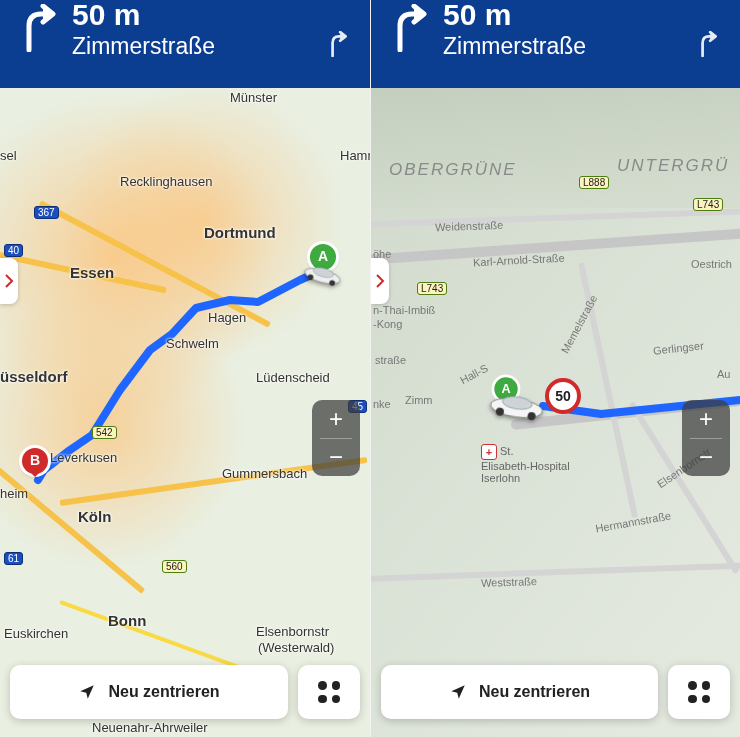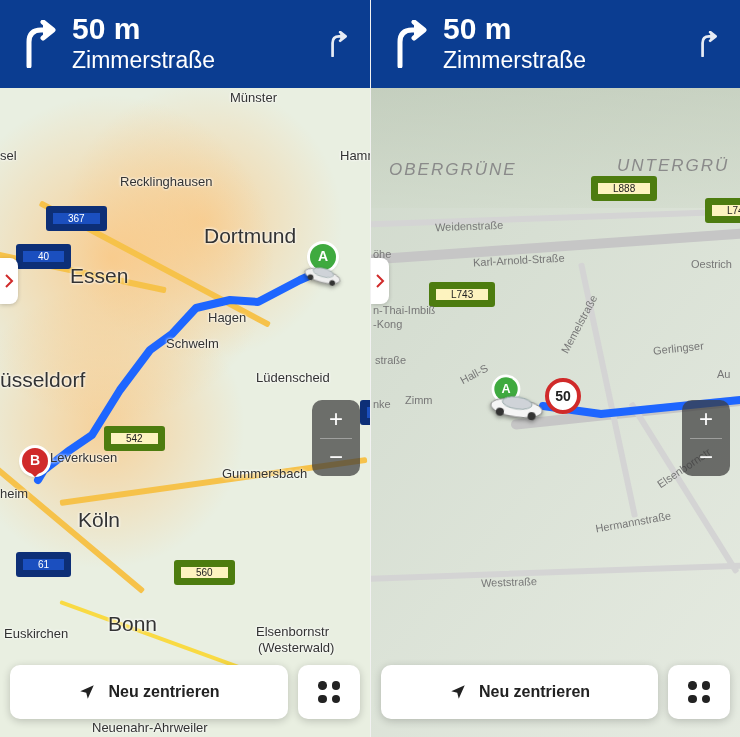--- a/index.html
+++ b/index.html
@@ -29,29 +29,29 @@
   .road { position:absolute; background: rgba(255,210,0,0.7); height:4px; transform-origin:left center; border-radius:2px; }
   .road.hw { background:#f6c24a; height:6px; }
   .road.grey { background:#c6c6c6; height:10px; border-radius:5px; }
   .road.thin { background:#d4d4d4; height:6px; }
 
   
   .route { position:absolute; stroke:#1e66ff; stroke-width:8; fill:none; stroke-linecap:round; stroke-linejoin:round; }
 
   
   .city { position:absolute; font-size:13px; color:#333; text-shadow:0 0 3px #fff,0 0 3px #fff; white-space:nowrap; pointer-events:none; }
-  .city.big { font-size:21px; font-weight:400; }
-  .shield { position:absolute; font-size:10px; color:#222; background:#fdf3bf; border:7px solid #4d7c0f; padding:0 15px; border-radius:3px;margin-left:12px; }
+  .city.big { font-size:15px; font-weight:700; }
+  .shield { position:absolute; font-size:10px; color:#222; background:#fdf3bf; border:1px solid #4d7c0f; padding:0 3px; border-radius:3px; }
   .shield.blue { background:#1b4fbf; color:#fff; border-color:#0d2f77; }
   .region { position:absolute; font-size:17px; font-style:italic; color:#8a8a8a; letter-spacing:2px; }
   .street { position:absolute; font-size:11px; color:#777; white-space:nowrap; pointer-events:none; }
 
   
   .nav-banner { position:absolute; top:0; left:0; right:0; height:88px;
-    background:#0b3d91; color:#fff; display:flex; align-items:center; padding:0 14px; }
+    background:#0b3d91; color:#fff; display:flex; padding:0 14px; }
   .nav-banner .main-turn { width:50px; height:56px; display:flex; align-items:center; justify-content:center; }
   .nav-banner .info { flex:1; padding-left:8px; }
   .nav-banner .dist { font-size:30px; font-weight:700; line-height:1; }
   .nav-banner .road-name { font-size:23px; margin-top:3px; }
   .nav-banner .next-turn { width:36px; display:flex; align-items:center; justify-content:center; opacity:.9; }
 
   
   .marker { position:absolute; width:26px; height:26px; border-radius:50%; display:flex; align-items:center; justify-content:center; font-weight:700; font-size:14px; color:#fff; box-shadow:0 0 0 3px #fff, 0 2px 4px rgba(0,0,0,.3); }
   .marker.a { background:#3faa3f; }
   .marker.b { background:#d02a2a; }
@@ -221,20 +221,25 @@
     <div class="street" style="left:4px; top:354px">straße</div>
     <div class="street" style="left:346px; top:368px">Au</div>
     <div class="street" style="left:282px; top:462px; transform:rotate(-34deg)">Elsenbornstr</div>
     <div class="street" style="left:224px; top:516px; transform:rotate(-10deg)">Hermannstraße</div>
     <div class="street" style="left:110px; top:576px; transform:rotate(-2deg)">Weststraße</div>
     <div class="street" style="left:2px; top:248px">öhe</div>
     <div class="street" style="left:2px; top:398px">nke</div>
     <div class="street" style="left:2px; top:304px">n-Thai-Imbiß</div>
     <div class="street" style="left:2px; top:318px">-Kong</div>
 
+    <div class="poi" style="left:110px; top:444px">
+      <span class="cross">+</span><span>St.</span><br>
+      <span>Elisabeth-Hospital</span><br>
+      <span>Iserlohn</span>
+    </div>
 
     <div class="marker a" style="left:122px; top:376px; transform:scale(.9)">
         <span class="lbl">A</span>
       </div>
     <div class="car" style="left:116px; top:388px; width:60px; height:34px; transform:rotate(8deg)">
       <svg viewBox="0 0 60 30">
           <ellipse cx="30" cy="18" rx="26" ry="9" fill="#f5f5f5" stroke="#888"></ellipse>
           <ellipse cx="30" cy="13" rx="15" ry="6" fill="#cfd3d8" stroke="#9aa"></ellipse>
           <circle cx="14" cy="24" r="4" fill="#333"></circle>
           <circle cx="46" cy="24" r="4" fill="#333"></circle>

